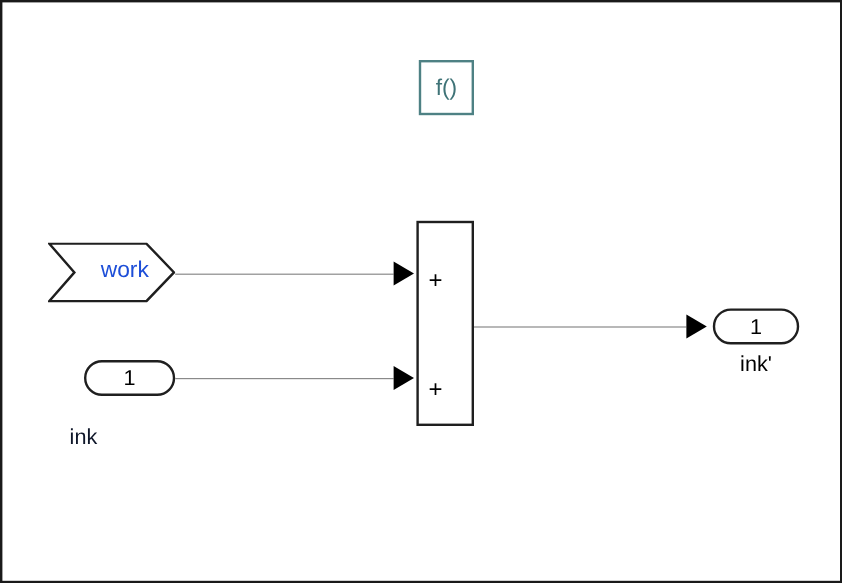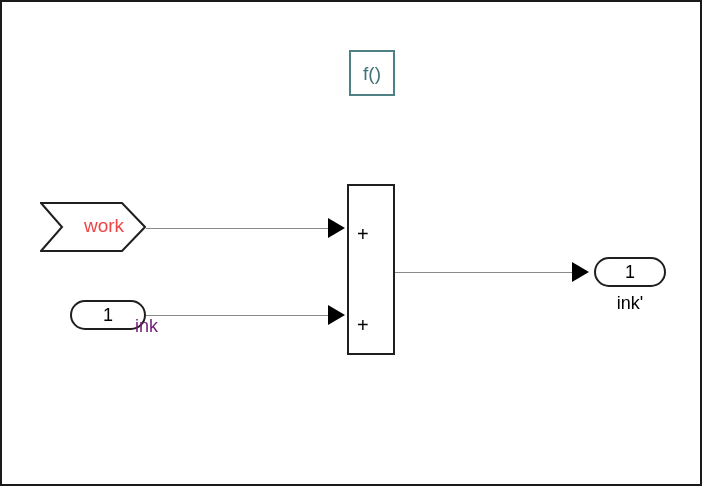--- a/index.html
+++ b/index.html
@@ -56,21 +56,21 @@
     width: 106px;
     height: 50px;
   }
   #work-block svg { display: block; }
   #work-text {
     left: 38px;
     top: 213px;
     width: 106px;
     text-align: center;
     font-size: 19px;
-    color: #ef4444;
+    color: #1d4ed8;
     padding-left: 22px;
     box-sizing: border-box;
   }
 
   
   #ink-block {
     left: 68px;
     top: 298px;
     width: 76px;
     height: 30px;
@@ -78,25 +78,25 @@
     border: 2px solid #1f1f1f;
     border-radius: 16px;
     background: #ffffff;
     display: flex;
     align-items: center;
     justify-content: center;
   }
   #ink-block-value { font-size: 18px; color: #000; }
   #ink-label {
     left: 56px;
-    top: 314px;
+    top: 352px;
     width: 100px;
-    text-align: right;
+    text-align: left;
     font-size: 18px;
-    color: #701a75;
+    color: #0f172a;
   }
 
   
   #sum-block {
     left: 345px;
     top: 182px;
     width: 48px;
     height: 171px;
     box-sizing: border-box;
     border: 2px solid #1f1f1f;

